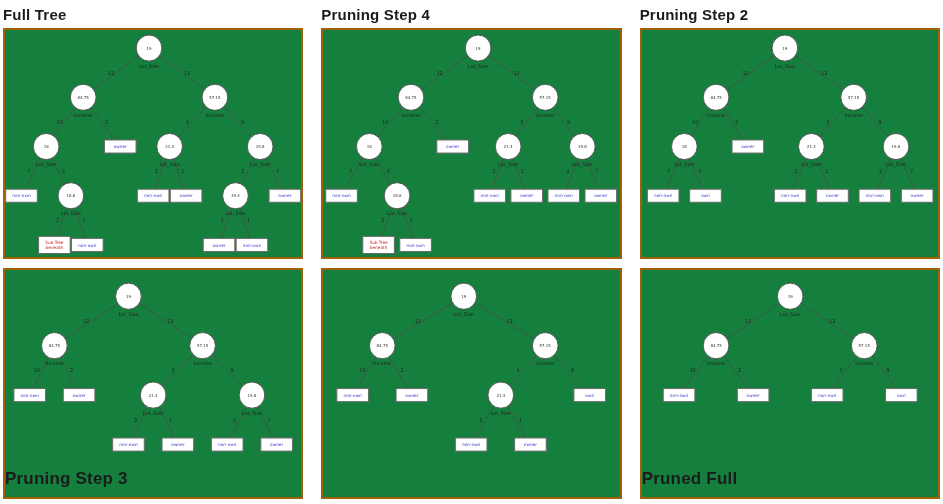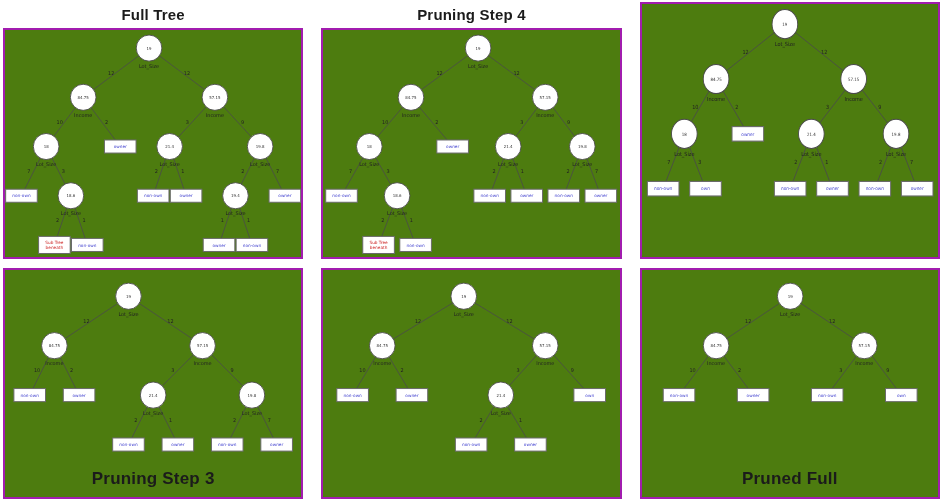--- a/index.html
+++ b/index.html
@@ -13,29 +13,29 @@
     padding:2px 3px 0 3px;
     box-sizing:border-box;
     width:943px;height:504px;
   }
   .cell{display:flex;flex-direction:column;min-width:0;}
   .ptitle{
     margin:0;
     font-size:15px;
     font-weight:700;
     color:#1b1b1b;
-    text-align:center;
+    text-align:left;
     letter-spacing:0.2px;
   }
   .cell.top .ptitle{height:26px;line-height:26px;flex:0 0 26px;}
   .panel{
     position:relative;
     flex:1 1 auto;
-    border:2px solid #a21caf;
-    background:#4d7c0f;
+    border:2px solid #a16207;
+    background:#15803d;
     box-sizing:border-box;
   }
   .panel svg{position:absolute;left:0;top:0;width:100%;height:100%;}
   .bottom-title{
     position:absolute;
     left:0;right:0;
     bottom:8px;
     font-size:17px;
   }
   
@@ -213,20 +213,21 @@
             <rect x="227.75" y="158.5" width="32" height="13" class="leafbox"></rect>
             <text x="243.75" y="166.6" class="leaftext">non-own</text>
             <rect x="265.25" y="158.5" width="32" height="13" class="leafbox"></rect>
             <text x="281.25" y="166.6" class="leaftext">owner</text>
           </g>
         </svg>
     </div>
   </section>
 
   <section class="cell top">
+    <h2 class="ptitle">Pruning Step 2</h2>
     <div class="panel">
       <svg viewBox="0 0 300 226" preserveAspectRatio="none">
           <g>
             <text x="104.82142857142857" y="44.5" class="edgelab">12</text>
             <line x1="144.64285714285714" y1="18" x2="75" y2="67" class="edge"></line>
             <text x="53.92857142857143" y="93.5" class="edgelab">10</text>
             <line x1="75" y1="67" x2="42.857142857142854" y2="116" class="edge"></line>
             <text x="27.14285714285714" y="142.5" class="edgelab">7</text>
             <line x1="42.857142857142854" y1="116" x2="21.428571428571427" y2="165" class="edge"></line>
             <text x="58.57142857142857" y="142.5" class="edgelab">3</text>

